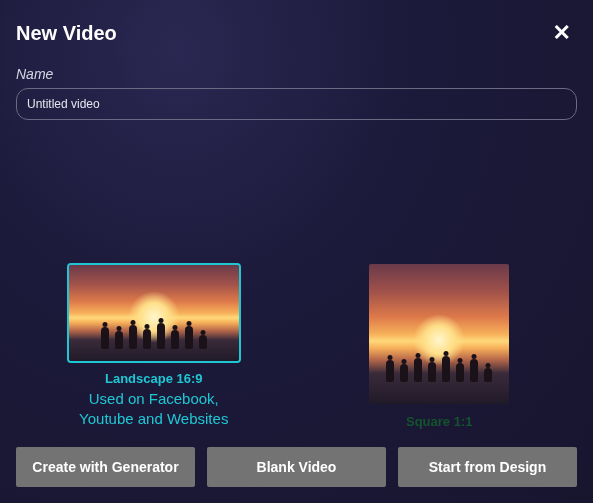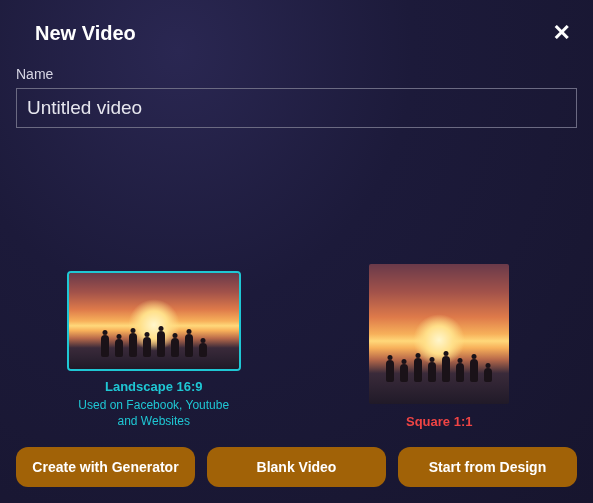--- a/index.html
+++ b/index.html
@@ -21,42 +21,42 @@
   .header {
     display: flex;
     justify-content: space-between;
     align-items: center;
     margin-bottom: 18px;
   }
   .title {
     font-size: 20px;
     font-weight: 700;
     color: #fff;
-    margin-left: 19px;
   }
   .close {
     font-size: 22px;
     font-weight: 700;
     cursor: pointer;
     color: #fff;
     padding: 2px 6px;
   }
   .field-label {
     font-size: 14px;
     color: #d7d6e4;
     margin-bottom: 6px;
+    font-style: italic;
   }
   .name-input {
     width: 100%;
     background: transparent;
     border: 1px solid #6b6a82;
-    border-radius: 0;
+    border-radius: 12px;
     padding: 8px 10px;
     color: #e6e6ee;
-    font-size: 19px;
+    font-size: 12px;
     outline: none;
   }
   .ratios {
     display: flex;
     justify-content: space-around;
     align-items: flex-end;
     gap: 10px;
     margin-top: 28px;
     flex: 1;
   }
@@ -119,41 +119,41 @@
   }
   .p1{height:22px}.p2{height:18px}.p3{height:24px}.p4{height:20px}.p5{height:26px}.p6{height:19px}.p7{height:23px}.p8{height:14px}
   .thumb-portrait .person{width:5px}
   .thumb-portrait .person::before{width:4px;height:4px;top:-4px}
   .ratio-title {
     font-size: 13px;
     font-weight: 700;
     margin-top: 10px;
   }
   .ratio-desc {
-    font-size: 12px;
+    font-size: 15px;
     margin-top: 3px;
     line-height: 1.35;
     max-width: 170px;
   }
   .selected-text { color: #1fc7d4; }
-  .unselected-text { color: #ef4444; }
+  .unselected-text { color: #14532d; }
   .actions {
     display: flex;
     gap: 12px;
     margin-top: 18px;
   }
   .action-btn {
     flex: 1;
-    background: #a16207;
+    background: #737373;
     color: #fff;
     border: none;
     padding: 12px 8px;
     font-size: 14px;
     font-weight: 700;
-    border-radius: 12px;
+    border-radius: 2px;
     cursor: pointer;
   }
 </style>
 </head>
 <body>
 
 <div class="modal">
 
   <div class="header">
     <div class="title">New Video</div>

